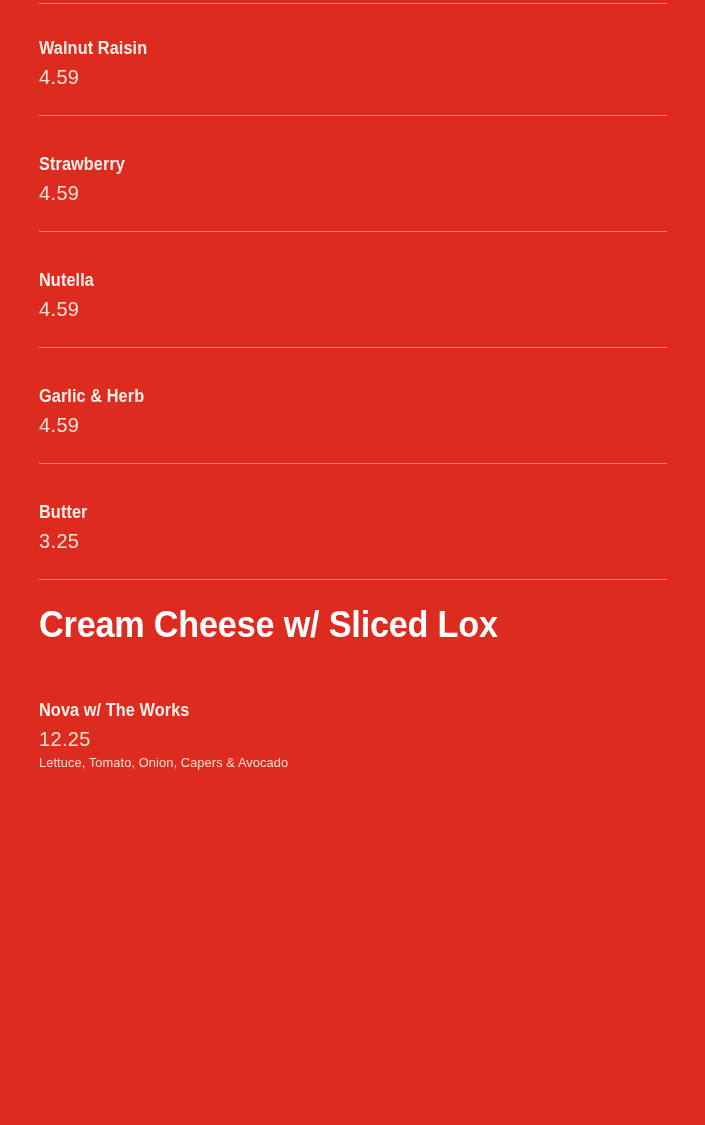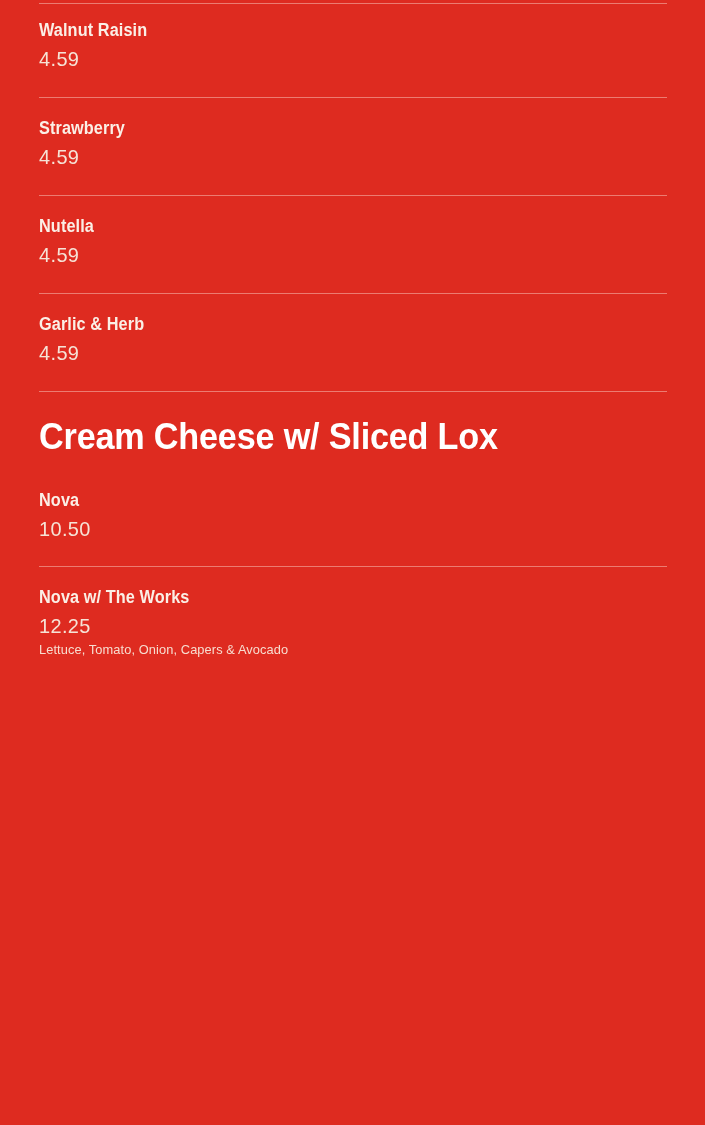--- a/index.html
+++ b/index.html
@@ -37,21 +37,21 @@
   .divider.top-edge { position: absolute; top: 3px; left: 39px; }
 
   
   .menu-list { list-style: none; }
 
   .menu-row {
     position: relative;
     padding: 0;
   }
   .row-inner {
-    padding-top: 20px;
+    padding-top: 38px;
     padding-bottom: 25px;
   }
 
   .item-name {
     color: #FBEFE6;
     font-family: "Liberation Sans Narrow", "Liberation Sans", sans-serif;
     font-weight: 700;
     font-size: 17.5px;
     line-height: 20px;
     letter-spacing: .1px;
@@ -134,35 +134,35 @@
     </li>
 
     <li class="menu-row">
       <div class="row-inner">
         <div class="item-name">Garlic &amp; Herb</div>
         <div class="item-price">4.59</div>
       </div>
       <div class="divider"></div>
     </li>
 
+    <li class="menu-row">
+      <div class="row-inner">
+        <div class="item-name">Butter</div>
+        <div class="item-price">3.25</div>
+      </div>
+      <div class="divider"></div>
+    </li>
 
 
   </ul>
 
   <div class="section-heading">Cream Cheese w/ Sliced Lox</div>
 
   <ul class="menu-list">
 
-    <li class="menu-row">
-      <div class="row-inner" style="padding-top:16px;padding-bottom:24px;">
-        <div class="item-name">Nova</div>
-        <div class="item-price">10.50</div>
-      </div>
-      <div class="divider"></div>
-    </li>
 
 
 
     <li class="menu-row">
       <div class="row-inner" style="padding-bottom:12px;">
         <div class="item-name">Nova w/ The Works</div>
         <div class="item-price">12.25</div>
         <div class="item-desc">Lettuce, Tomato, Onion, Capers &amp; Avocado</div>
       </div>
 

